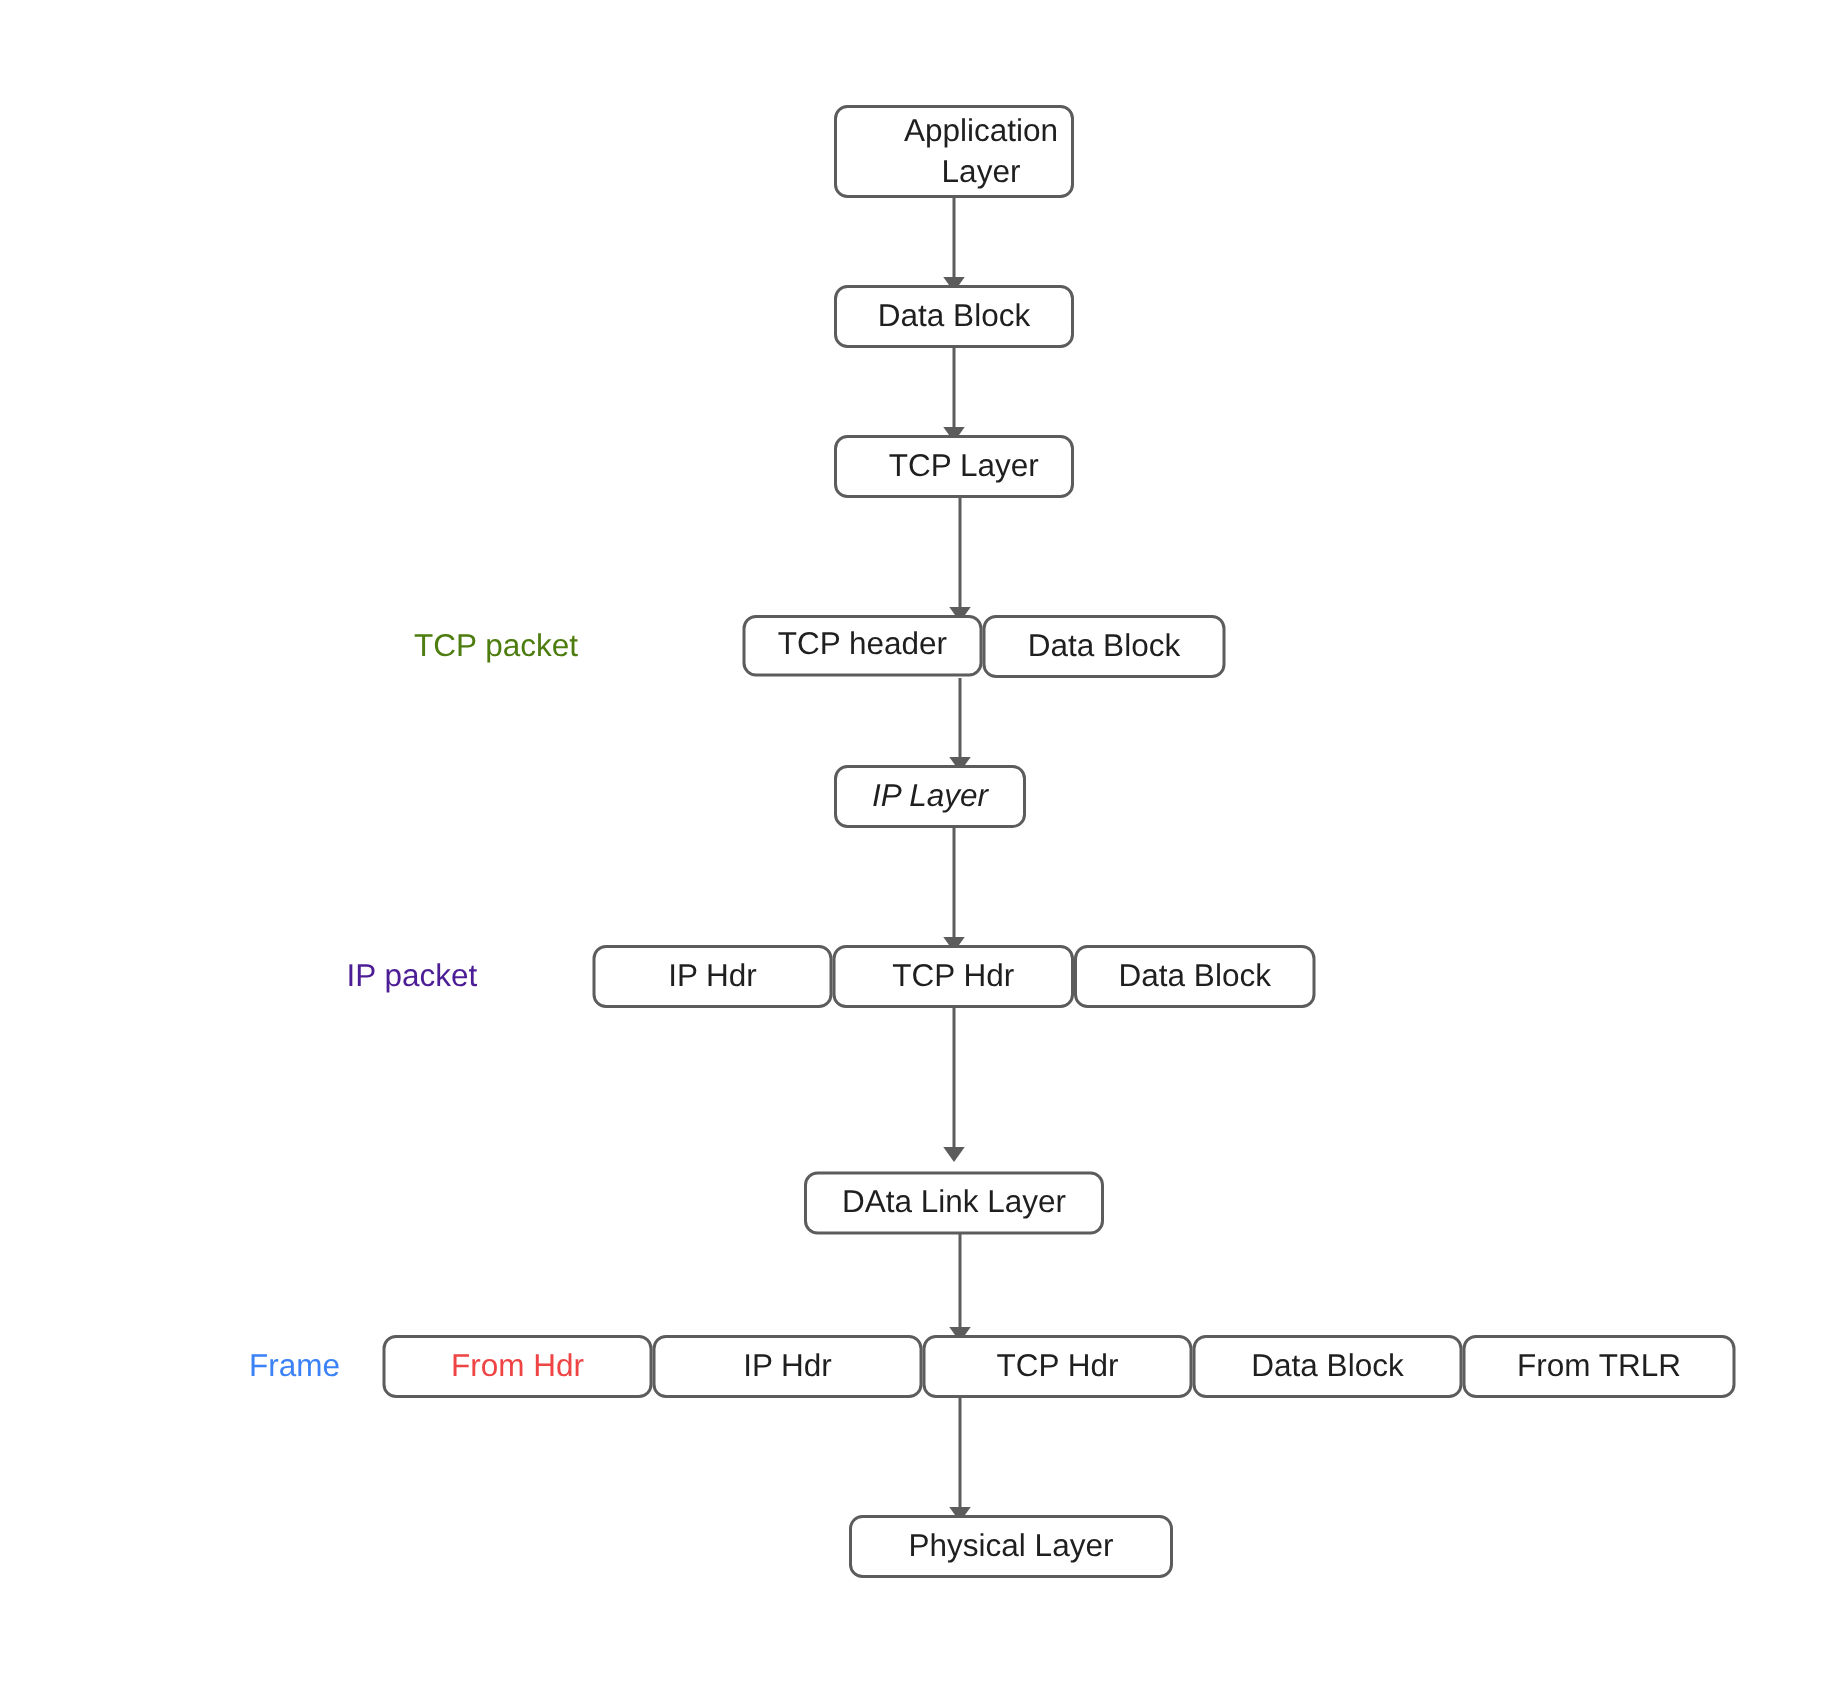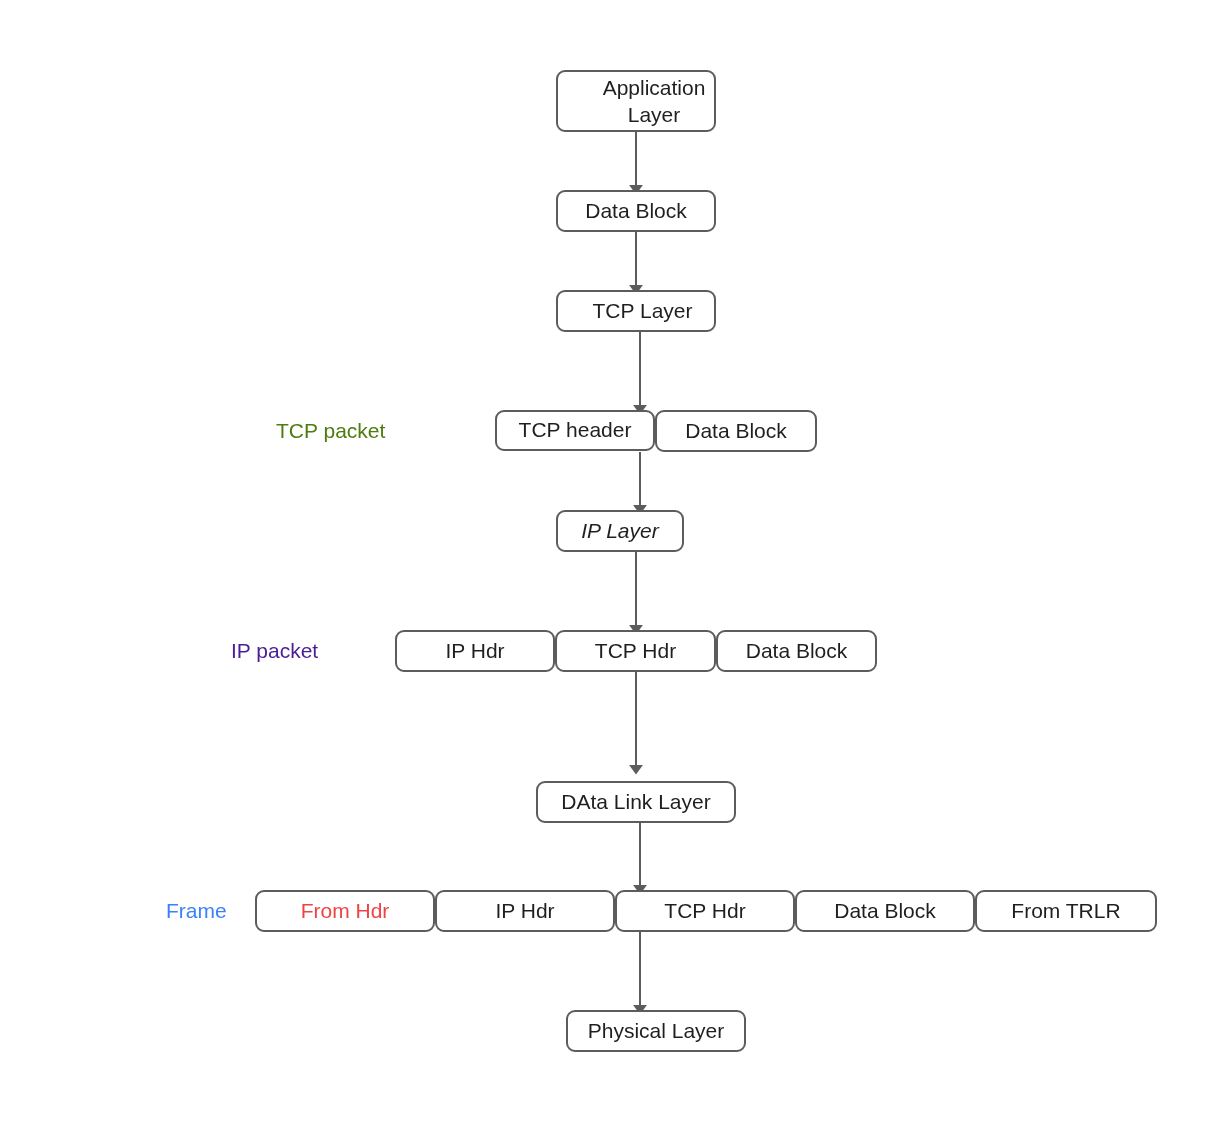--- a/index.html
+++ b/index.html
@@ -91,21 +91,21 @@
       </div>
       <div class="node" style="left: 556px; top: 290px; width: 160px; height: 42px; border-color: rgb(92, 92, 92); color: rgb(31, 31, 31); padding-left: 13px;">
         <span>TCP Layer</span>
       </div>
       <div class="node" style="left: 556px; top: 510px; width: 128px; height: 42px; border-color: rgb(92, 92, 92); color: rgb(31, 31, 31); font-style: italic;">
         <span>IP Layer</span>
       </div>
       <div class="node" style="left: 536px; top: 770px; width: 200px; height: 42px; border-color: rgb(92, 92, 92); color: rgb(31, 31, 31); margin-top: 11px;">
         <span>DAta Link Layer</span>
       </div>
-      <div class="node" style="left: 566px; top: 1010px; width: 180px; height: 42px; border-color: rgb(92, 92, 92); color: rgb(31, 31, 31);">
+      <div class="node" style="left: 566px; top: 1010px; width: 216px; height: 42px; border-color: rgb(92, 92, 92); color: rgb(31, 31, 31);">
         <span>Physical Layer</span>
       </div>
     </div>
   <div id="rows-layer">
       <div class="row-label" style="left: 276px; top: 419px; color: #4d7c0f;">TCP packet</div>
       <div class="node" style="left: 495px; top: 410px; width: 160px; height: 41px; border-color: rgb(92, 92, 92); color: rgb(31, 31, 31);">
         <span>TCP header</span>
       </div>
       <div class="node" style="left: 655px; top: 410px; width: 162px; height: 42px; border-color: rgb(92, 92, 92); color: rgb(31, 31, 31);">
         <span>Data Block</span>

